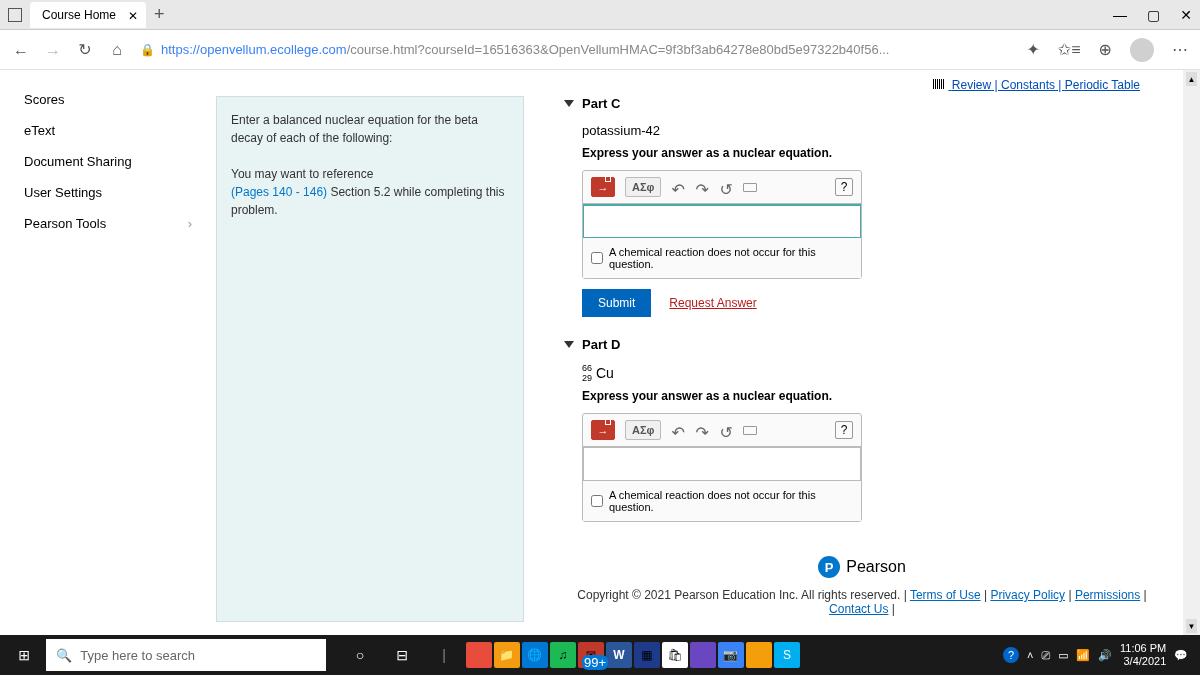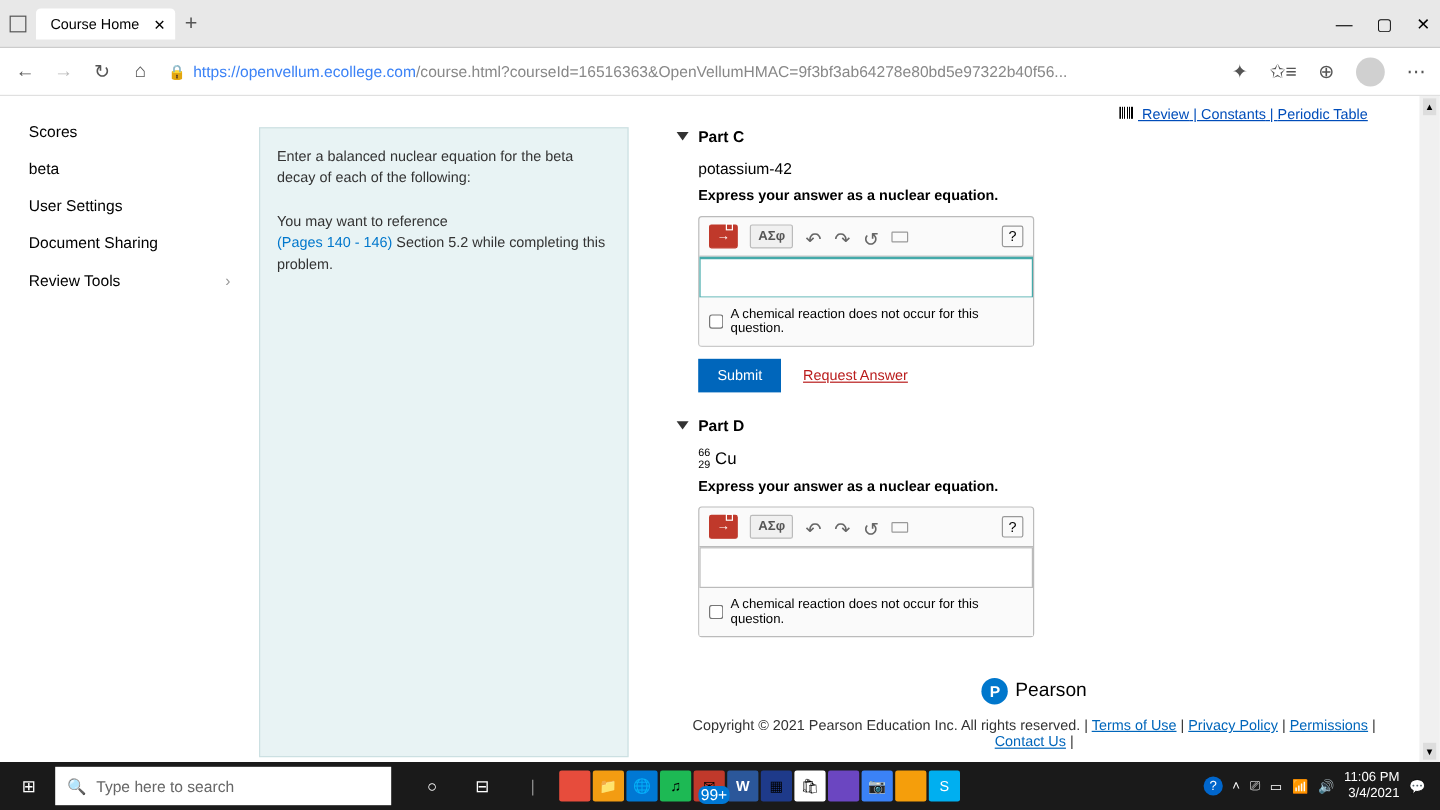--- a/index.html
+++ b/index.html
@@ -1,17 +1,17 @@
 <!DOCTYPE html>
 <html><head>
 <meta charset="utf-8">
 <style>
 * { margin: 0; padding: 0; box-sizing: border-box; font-family: 'Segoe UI', Arial, sans-serif; }
 body { width: 1200px; height: 675px; overflow: hidden; background: #fff; display: flex; flex-direction: column; }
-.browser-tab-bar { height: 40px; background: #e8e8e8; display: flex; align-items: center; padding: 0 8px; border-bottom: 1px solid #ccc; }
+.browser-tab-bar { height: 30px; background: #e8e8e8; display: flex; align-items: center; padding: 0 8px; border-bottom: 1px solid #ccc; }
 .tab-square { width: 14px; height: 14px; border: 1px solid #555; margin-right: 8px; }
 .tab { background: #fff; padding: 6px 30px 6px 12px; font-size: 12px; position: relative; border-radius: 4px 4px 0 0; }
 .tab-close { position: absolute; right: 8px; top: 7px; font-size: 12px; cursor: pointer; }
 .tab-add { margin-left: 8px; font-size: 18px; color: #555; cursor: pointer; }
 .window-controls { margin-left: auto; display: flex; gap: 20px; font-size: 14px; align-items: center; }
 .nav-bar { height: 40px; display: flex; align-items: center; padding: 0 12px; gap: 14px; border-bottom: 1px solid #e0e0e0; }
 .nav-icon { width: 18px; height: 18px; display: flex; align-items: center; justify-content: center; color: #555; cursor: pointer; font-size: 16px; }
 .url-bar { flex: 1; font-size: 13px; color: #333; display: flex; align-items: center; gap: 6px; }
 .url-dark { color: #3b82f6; }
 .url-light { color: #888; }
@@ -101,25 +101,25 @@
     <span>✩≡</span>
     <span>⊕</span>
     <div class="profile"></div>
     <span>⋯</span>
   </div>
 </div>
 
 <div class="content-area">
   <div class="sidebar">
     <div class="sidebar-item"><span>Scores</span></div>
-    <div class="sidebar-item"><span>beta</span></div>
+    <div class="sidebar-item"><span>eText</span></div>
+    <div class="sidebar-item"><span>Document Sharing</span></div>
     <div class="sidebar-item"><span>User Settings</span></div>
-    <div class="sidebar-item"><span>Document Sharing</span></div>
     <div class="sidebar-item with-chevron">
-      <span>Review Tools</span>
+      <span>Pearson Tools</span>
       <span class="chevron">›</span>
     </div>
   </div>
 
   <div class="main-panel">
     <div class="top-links">
       <span class="barcode"></span>
       <a href="#">Review</a> | 
       <a href="#">Constants</a> | 
       <a href="#">Periodic Table</a>

